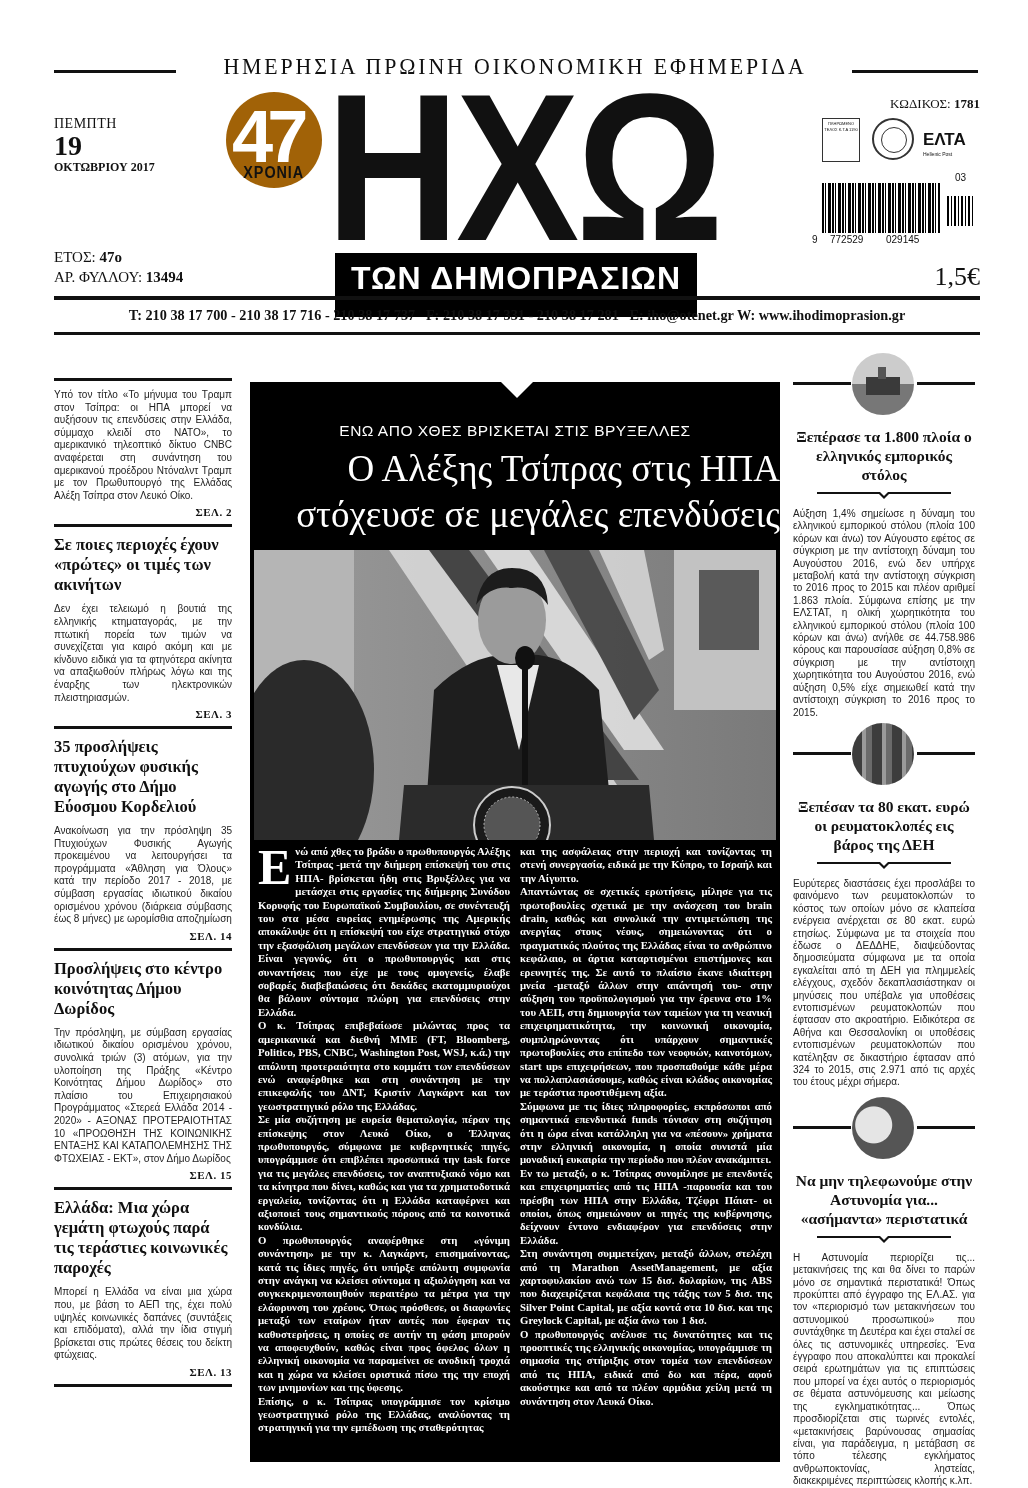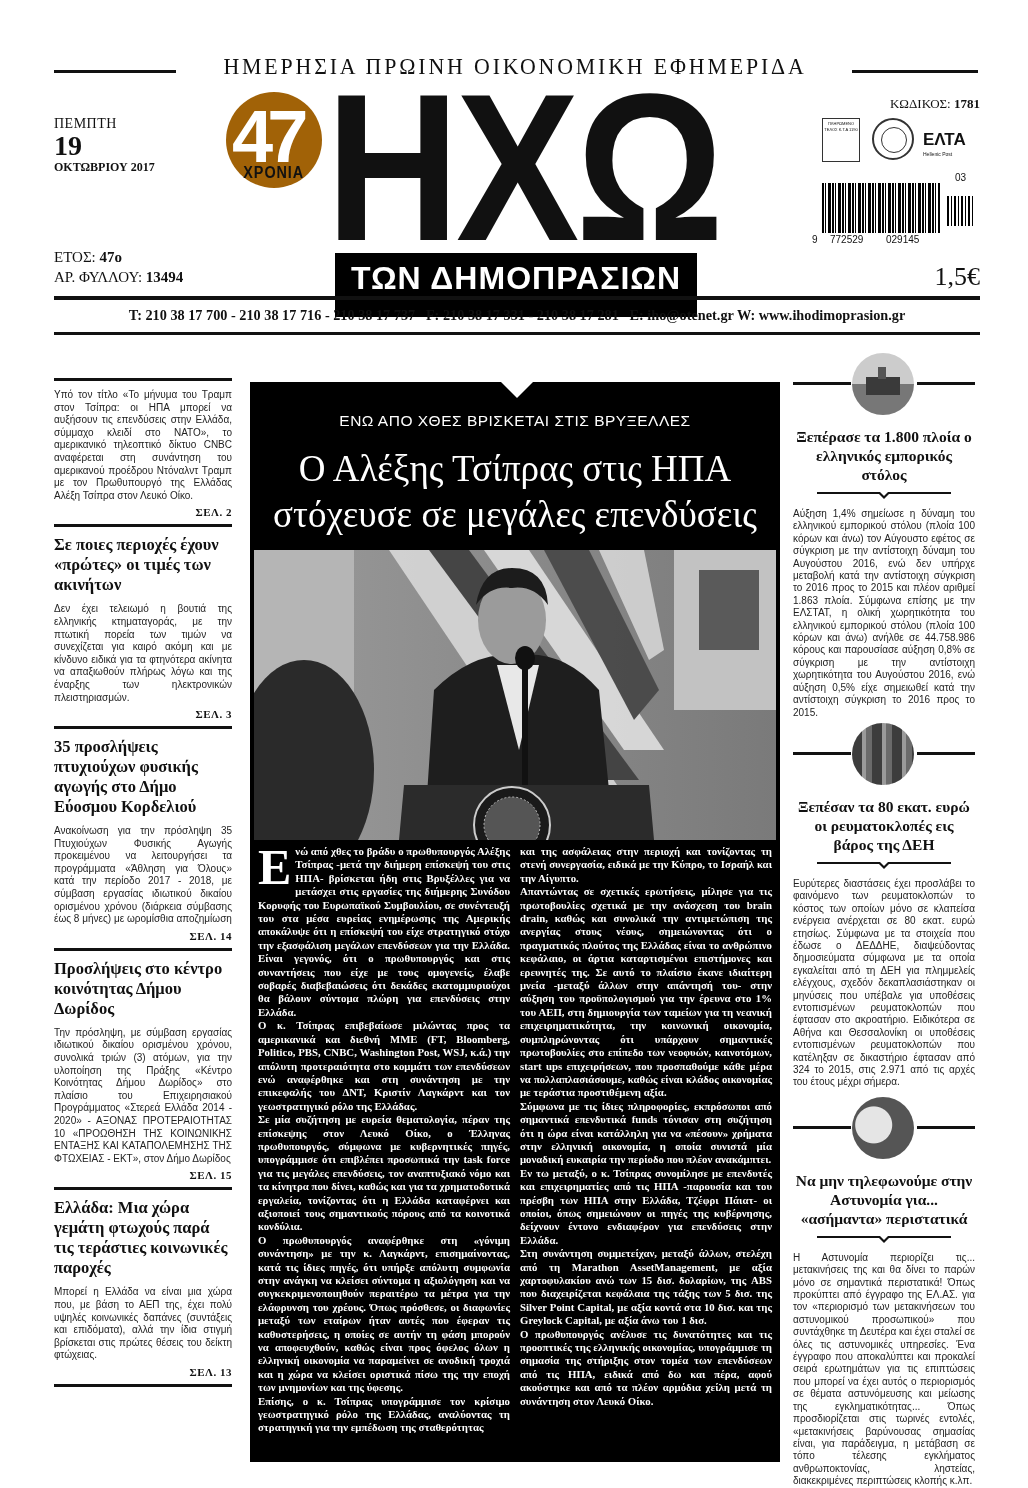--- a/index.html
+++ b/index.html
@@ -60,22 +60,22 @@
   .r-photo { position: absolute; left: 59px; top: 0; width: 62px; height: 62px; border-radius: 50%; background: radial-gradient(circle at 40% 45%, #aaa, #666 70%, #444); overflow: hidden; }
   .r-head { font-family: "Liberation Serif", serif; font-weight: bold; font-size: 15.5px; line-height: 19px; text-align: center; margin: 12px 0 8px; }
   .r-chev { position: relative; height: 12px; margin: 0 24px 4px; border-top: 2px solid #111; }
   .r-chev::after { content: ""; position: absolute; left: 50%; top: -2px; margin-left: -7px; width: 0; height: 0; border-left: 7px solid transparent; border-right: 7px solid transparent; border-top: 7px solid #111; }
   .r-chev::before { content: ""; position: absolute; left: 50%; top: -2px; margin-left: -4px; width: 0; height: 0; border-left: 4px solid transparent; border-right: 4px solid transparent; border-top: 4px solid #fff; z-index: 2; }
   .r-body { font-size: 10px; line-height: 12.4px; text-align: justify; color: #222; }
 
   
   .lead { position: absolute; left: 250px; top: 382px; width: 530px; height: 1080px; background: #000; color: #fff; }
   .lead-notch { position: absolute; left: 499px; top: 380px; width: 0; height: 0; border-left: 18px solid transparent; border-right: 18px solid transparent; border-top: 18px solid #fff; }
-  .kicker { position: absolute; top: 30px; left: 0; width: 530px; text-align: center; font-size: 15.5px; letter-spacing: 0.5px; }
-  .lead-title { position: absolute; top: 64px; left: 0; width: 530px; text-align: center; font-family: "Liberation Serif", serif; font-size: 37px; line-height: 46px; }
+  .kicker { position: absolute; top: 40px; left: 0; width: 530px; text-align: center; font-size: 15.5px; letter-spacing: 0.5px; }
+  .lead-title { position: absolute; top: 64px; left: 0; width: 530px; text-align: right; font-family: "Liberation Serif", serif; font-size: 37px; line-height: 46px; }
   .photo { position: absolute; left: 4px; top: 168px; width: 522px; height: 290px; overflow: hidden; background: #8a8a8a; }
   .body-cols { position: absolute; top: 463px; left: 8px; width: 514px; display: flex; gap: 10px; }
   .body-col { flex: 1; font-family: "Liberation Serif", serif; font-weight: bold; font-size: 10.8px; line-height: 13.4px; text-align: justify; }
   .body-col p { margin: 0; }
   .dropcap { float: left; font-family: "Liberation Serif", serif; font-size: 50px; line-height: 40px; margin: 2px 4px 0 0; font-weight: bold; }
 </style>
 </head>
 <body>
 
 <div class="tagline-rule" style="left:54px;width:122px;"></div>

